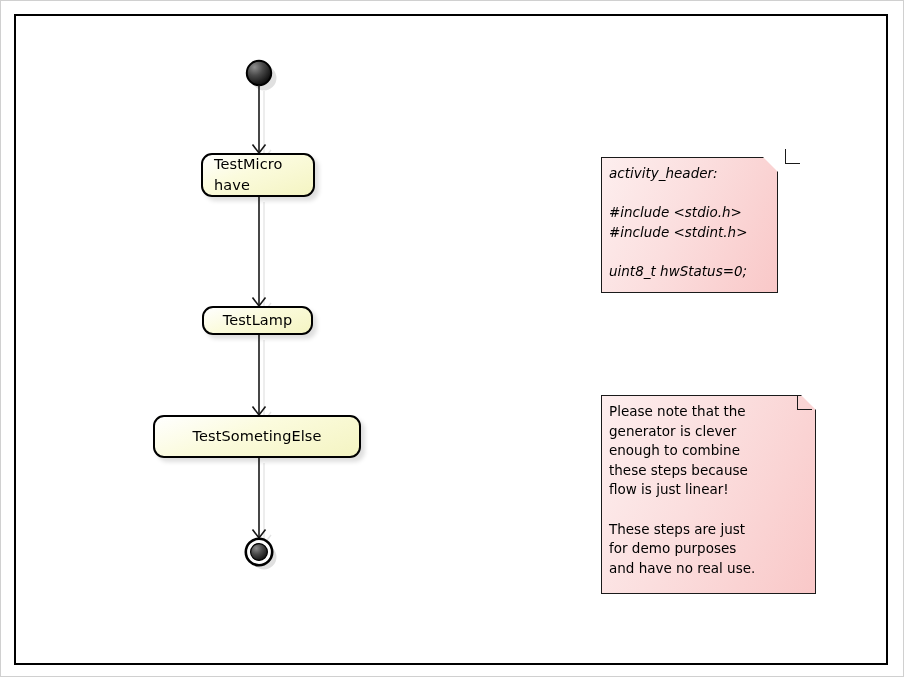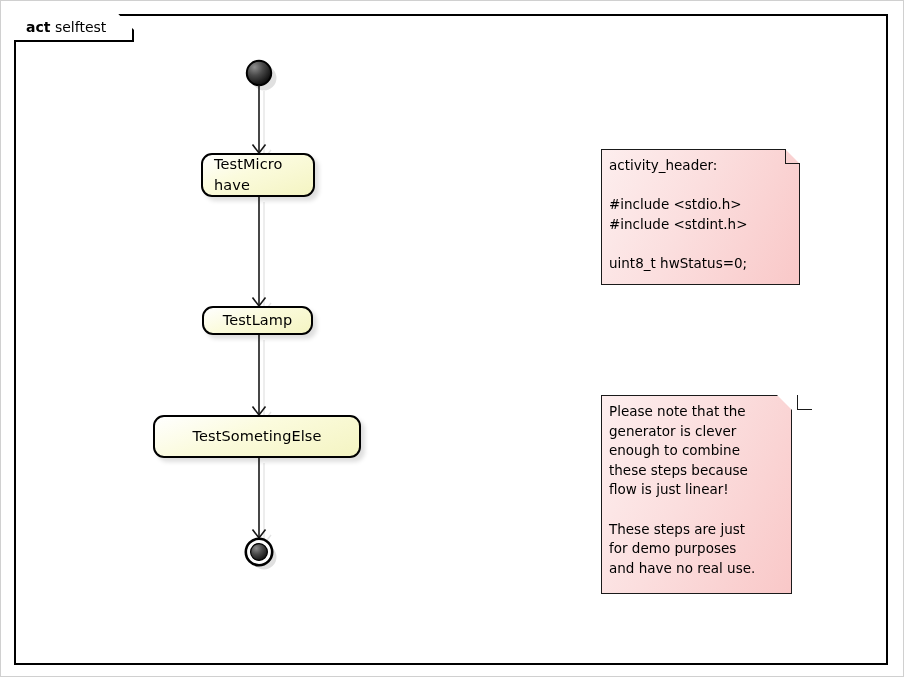--- a/index.html
+++ b/index.html
@@ -108,21 +108,20 @@
     box-sizing: border-box;
     background: transparent;
   }
 </style>
 </head>
 <body>
 
 <div id="canvas">
 
   <div id="frame"></div>
-  <div id="frame-tab"><span class="kw">act</span><span class="nm">&nbsp;</span><span class="nm">selftest</span></div>
 
   <svg class="svglayer" viewBox="0 0 904 677" xmlns="http://www.w3.org/2000/svg">
     <defs>
       <radialGradient id="startGrad" cx="32%" cy="26%" r="82%">
         <stop offset="0%" stop-color="#8e8e8e"></stop>
         <stop offset="42%" stop-color="#4a4a4a"></stop>
         <stop offset="100%" stop-color="#040404"></stop>
       </radialGradient>
       <radialGradient id="endGrad" cx="34%" cy="28%" r="82%">
         <stop offset="0%" stop-color="#8b8b8b"></stop>
@@ -175,29 +174,29 @@
     </g>
   </svg>
 
   <div class="activity" style="left:200px; top:152px; width:114px; height:44px; text-align:left; justify-content:flex-start; padding-left:11px;">TestMicro
 have</div>
 
   <div class="activity" style="left:152px; top:414px; width:208px; height:43px;">TestSometingElse</div>
 
   <div class="activity" style="left:201px; top:305px; width:111px; height:29px;">TestLamp</div>
 
-  <div class="note" style="left:600px; top:148px; width:199px; height:136px;">activity_header:
+  <div class="note" style="left:600px; top:156px; width:177px; height:136px;font-style:italic;">activity_header:
 
 #include &lt;stdio.h&gt;
 #include &lt;stdint.h&gt;
 
 uint8_t hwStatus=0;</div>
   <div class="note-fold" style="left:784px; top:148px;"></div>
 
-  <div class="note" style="left:600px; top:394px; width:191px; height:199px;">Please note that the
+  <div class="note" style="left:600px; top:394px; width:215px; height:199px;">Please note that the
 generator is clever
 enough to combine
 these steps because
 flow is just linear!
 
 These steps are just
 for demo purposes
 and have no real use.</div>
   <div class="note-fold" style="left:796px; top:394px;"></div>
 

